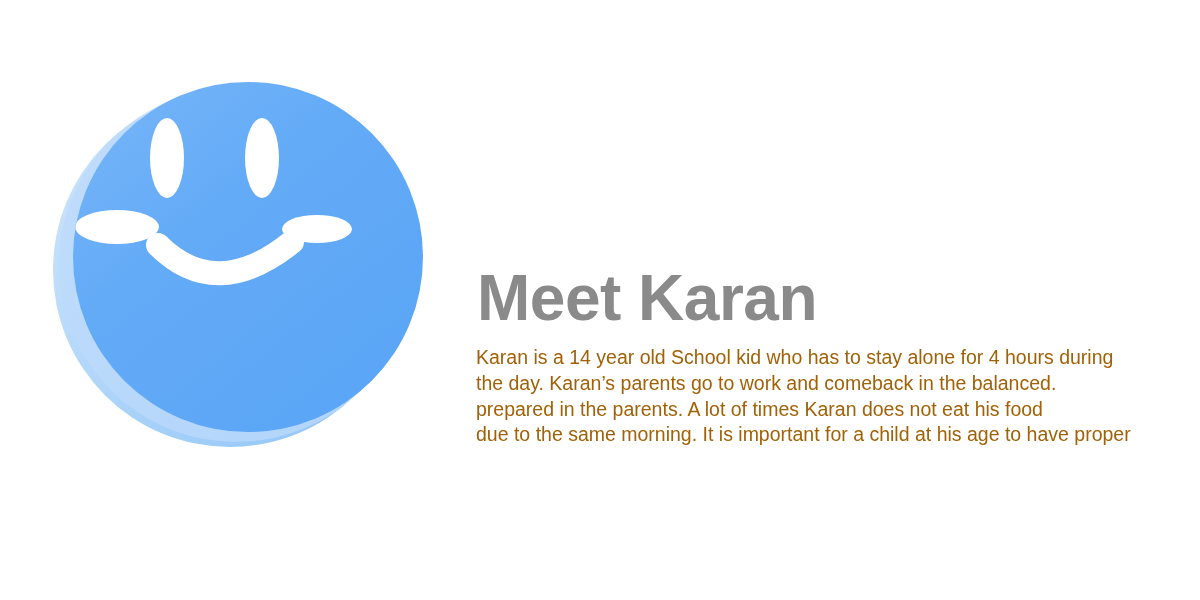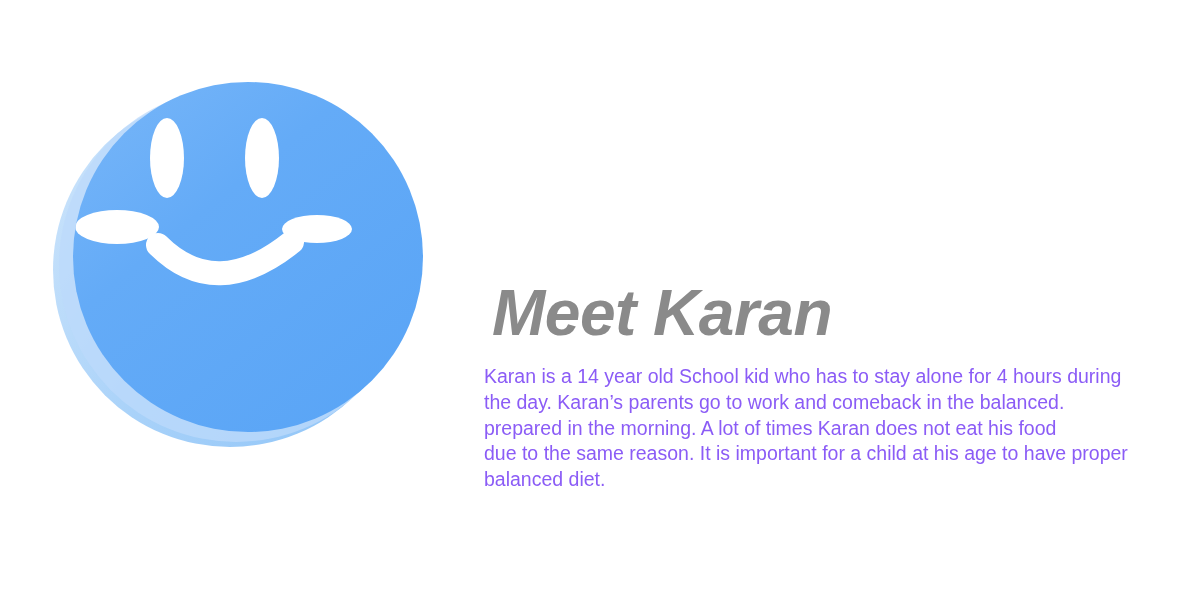--- a/index.html
+++ b/index.html
@@ -35,40 +35,39 @@
   }
 
   
   #text-block {
     position: absolute;
     left: 476px;
     top: 262px;
     width: 660px;
   }
   #page-title {
-    margin: 16px;
+    margin: 1px;
     padding: 0;
     font-family: "Liberation Sans", sans-serif;
     font-size: 64px;
     line-height: 70px;
     font-weight: bold;
     color: #8a8a8a;
     letter-spacing: -0.5px;
     white-space: nowrap;
-    font-style: italic;
   }
   #description {
-    margin: 8px;
+    margin: 0;
     padding: 0;
     margin-top: 12px;
     font-family: "Liberation Sans", sans-serif;
     font-size: 19.5px;
     line-height: 25.8px;
     font-weight: normal;
-    color: #8b5cf6;
+    color: #a16207;
     width: 660px;
   }
   #description .line {
     display: block;
     white-space: nowrap;
   }
 </style>
 </head>
 <body>
 
@@ -110,19 +109,18 @@
         <path d="M 118 185 Q 176 243 252 182" fill="none" stroke="#ffffff" stroke-width="24" stroke-linecap="round"></path>
       </g>
     </svg>
   </div>
 
   <div id="text-block">
     <h1 id="page-title">Meet Karan</h1>
     <p id="description">
         <span class="line">Karan is a 14 year old School kid who has to stay alone for 4 hours during</span>
         <span class="line">the day. Karan’s parents go to work and comeback in the balanced.</span>
-        <span class="line">prepared in the morning. A lot of times Karan does not eat his food</span>
-        <span class="line">due to the same reason. It is important for a child at his age to have proper</span>
-        <span class="line">balanced diet.</span>
+        <span class="line">prepared in the parents. A lot of times Karan does not eat his food</span>
+        <span class="line">due to the same morning. It is important for a child at his age to have proper</span>
       </p>
   </div>
 
 </div>
 
 </body></html>

